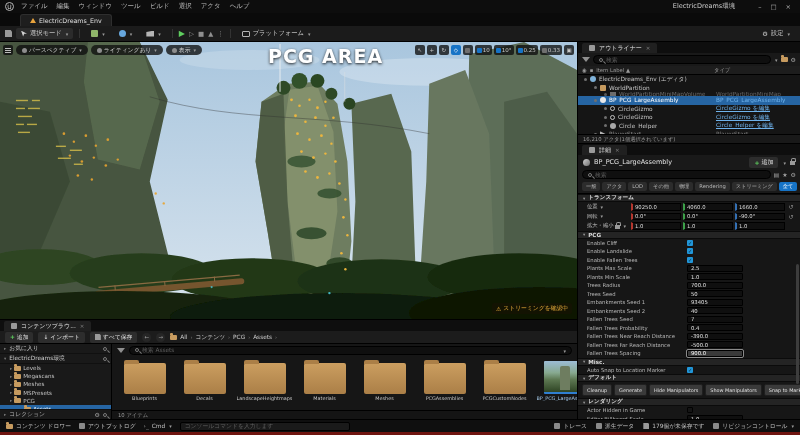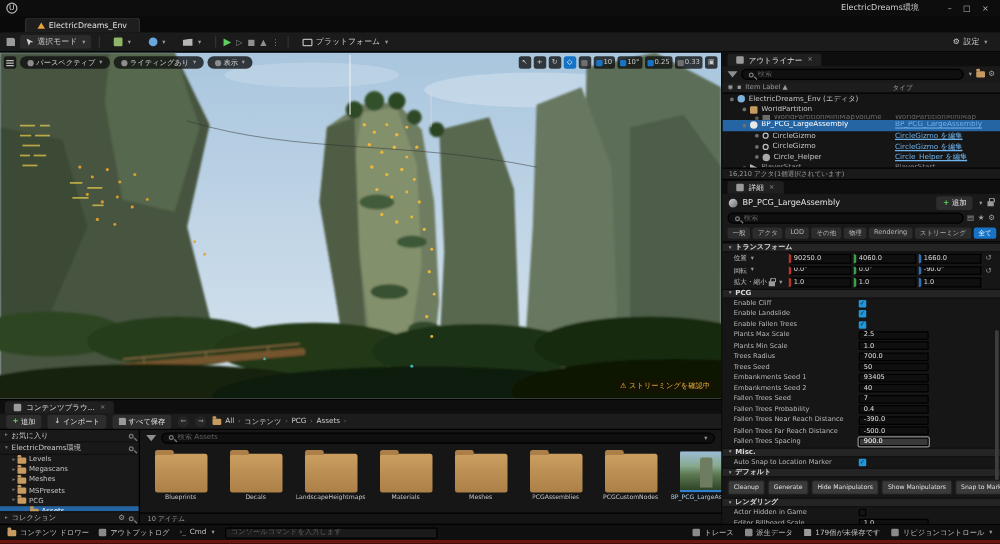--- a/index.html
+++ b/index.html
@@ -174,20 +174,31 @@
   .srite{margin-left:auto;display:flex;align-items:center;gap:9px}
   .redstrip{height:3px;background:#6f1510;flex:0 0 auto}
 </style>
 </head>
 <body>
 
 <div class="win">
 
   <div class="titlebar">
     <div class="uelogo">U</div>
+    <div class="menus">
+
+    <span class="menuitem">ファイル</span>
+        <span class="menuitem">編集</span>
+        <span class="menuitem">ウィンドウ</span>
+        <span class="menuitem">ツール</span>
+        <span class="menuitem">ビルド</span>
+        <span class="menuitem">選択</span>
+        <span class="menuitem">アクタ</span>
+        <span class="menuitem">ヘルプ</span>
+      </div>
     <span class="wintitle">ElectricDreams環境</span>
     <div class="winbtns">
       <span>–</span>
       <span>□</span>
       <span>×</span>
     </div>
   </div>
 
   <div class="tabrow">
     <div class="leveltab">
@@ -354,20 +365,21 @@
               <rect x="18" y="90" width="12" height="1.4"></rect>
             <rect x="56" y="104" width="10" height="1.4"></rect>
               <rect x="70" y="108" width="12" height="1.4"></rect>
             <rect x="58" y="116" width="13" height="1.4"></rect>
               <rect x="74" y="122" width="9" height="1.4"></rect>
           </g>
           <circle cx="330" cy="252" r="1.2" fill="#49c8d8" opacity="0.9"></circle>
           <circle cx="212" cy="246" r="1.1" fill="#49c8d8" opacity="0.8"></circle>
         </svg>
 
+        <div class="pcg-label">PCG AREA</div>
 
         <div class="vp-left">
           <div class="hamburger">
               <i></i>
               <i></i>
               <i></i>
             </div>
           <div style="display:flex;gap:3px">
 
               <div class="vp-chip caret">

